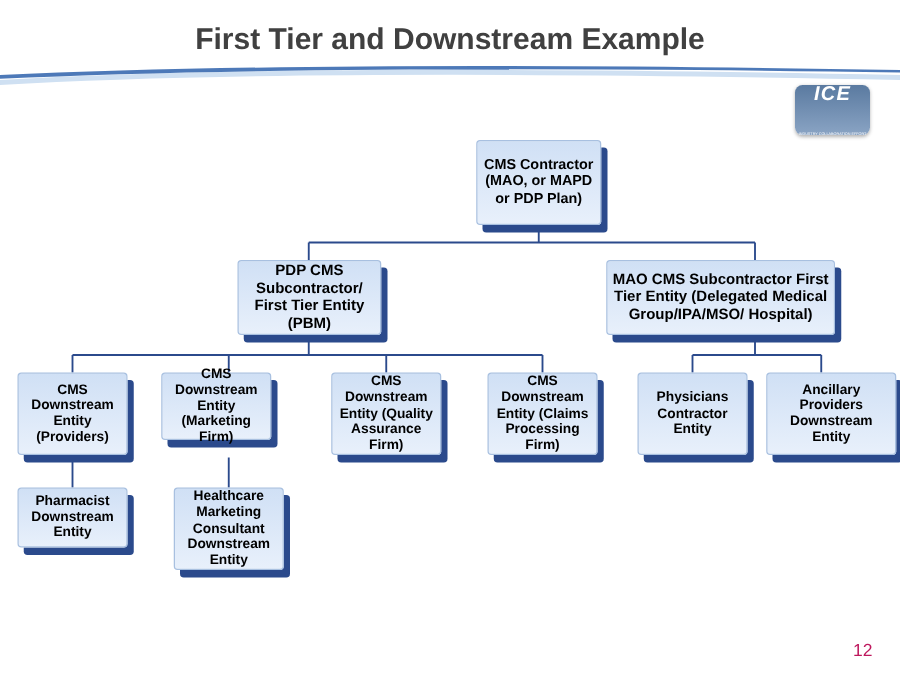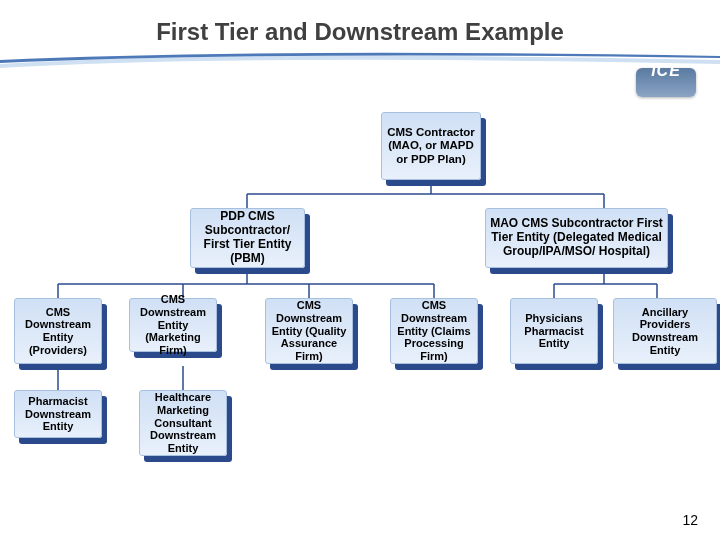--- a/index.html
+++ b/index.html
@@ -24,39 +24,39 @@
     left: 0;
     width: 720px;
     height: 22px;
     z-index: 0;
   }
   .logo {
     position: absolute;
     top: 68px;
     right: 24px;
     width: 60px;
-    height: 29px;
+    height: 40px;
     background: linear-gradient(#5a7aa0, #8aa4c4);
     border-radius: 6px;
     display: flex;
     flex-direction: column;
     align-items: center;
     justify-content: center;
     box-shadow: 0 1px 3px rgba(0,0,0,0.3);
     z-index: 2;
     gap: 20px;
   }
   .logo-main { color: #fff; font-weight: bold; font-style: italic; font-size: 16px; letter-spacing: 1px; }
   .logo-sub { color: #fff; font-size: 3px; white-space: nowrap; }
   .slide-num {
     position: absolute;
     bottom: 12px;
     right: 22px;
     font-size: 14px;
-    color: #000000;
+    color: #be185d;
   }
   .chart {
     position: absolute;
     top: 108px;
     left: 0;
     width: 720px;
     height: 400px;
     z-index: 1;
   }
   .node {
@@ -130,21 +130,21 @@
 
   <div class="node" style="left:381px; top:4px; width:100px; height:68px;">CMS Contractor (MAO, or MAPD or PDP Plan)</div>
 
   <div class="node wide" style="left:190px; top:100px; width:115px; height:60px;">PDP CMS Subcontractor/ First Tier Entity (PBM)</div>
   <div class="node wide" style="left:485px; top:100px; width:183px; height:60px;">MAO CMS Subcontractor First Tier Entity (Delegated Medical Group/IPA/MSO/ Hospital)</div>
 
   <div class="node small" style="left:14px; top:190px; width:88px; height:66px;">CMS Downstream Entity (Providers)</div>
   <div class="node small" style="left:129px; top:190px; width:88px; height:54px;">CMS Downstream Entity (Marketing Firm)</div>
   <div class="node small" style="left:265px; top:190px; width:88px; height:66px;">CMS Downstream Entity (Quality Assurance Firm)</div>
   <div class="node small" style="left:390px; top:190px; width:88px; height:66px;">CMS Downstream Entity (Claims Processing Firm)</div>
-  <div class="node small" style="left:510px; top:190px; width:88px; height:66px;">Physicians Pharmacist Entity</div>
+  <div class="node small" style="left:510px; top:190px; width:88px; height:66px;">Physicians Contractor Entity</div>
   <div class="node small" style="left:613px; top:190px; width:104px; height:66px;">Ancillary Providers Downstream Entity</div>
 
   <div class="node small" style="left:14px; top:282px; width:88px; height:48px;">Pharmacist Downstream Entity</div>
   <div class="node small" style="left:139px; top:282px; width:88px; height:66px;">Healthcare Marketing Consultant Downstream Entity</div>
 
 </div>
 
 <div class="slide-num">12</div>
 
 </body></html>

